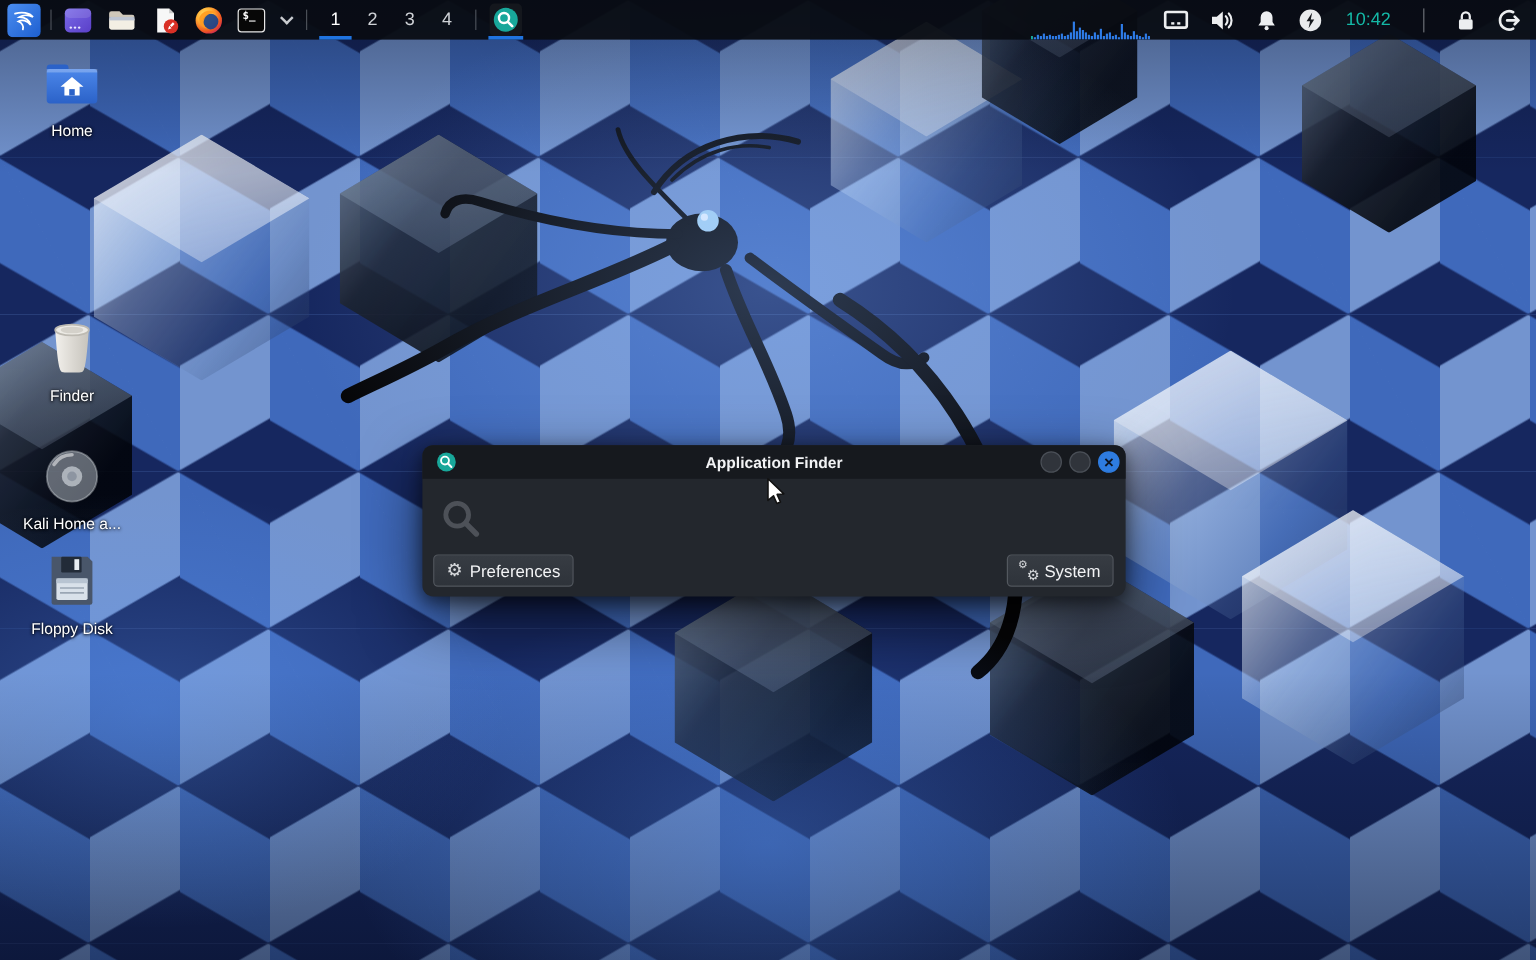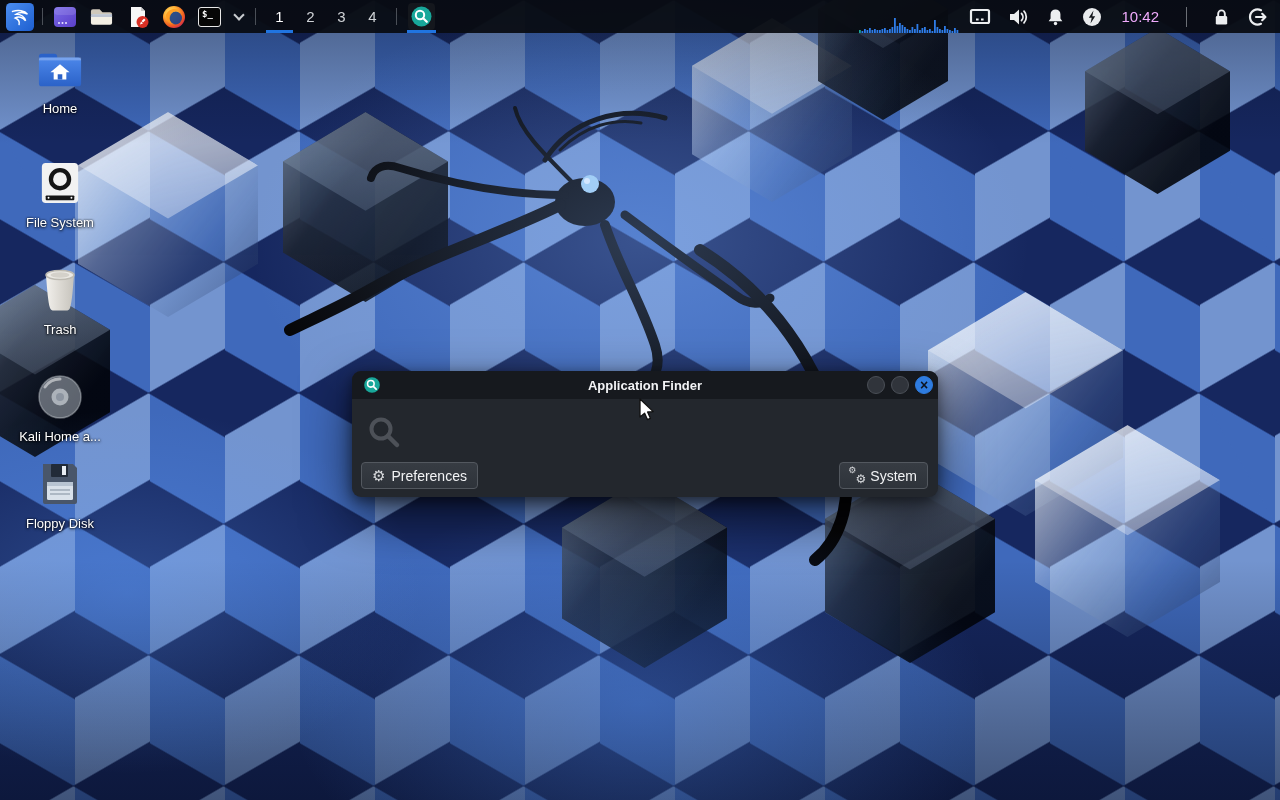--- a/index.html
+++ b/index.html
@@ -49,21 +49,21 @@
   .ws{width:31px;height:33px;display:flex;align-items:center;justify-content:center;
     color:#cfd2d6;font-size:15px;position:relative;}
   .ws.active{color:#fff;}
   .ws.active::after{content:"";position:absolute;left:2px;right:2px;bottom:0;height:3px;background:var(--accent);}
   .task-btn{position:relative;width:33px;height:33px;display:flex;align-items:center;justify-content:center;}
   .task-btn.active::after{content:"";position:absolute;left:2px;right:2px;bottom:0;height:3px;background:var(--accent);}
   .appfinder-sq{width:27px;height:27px;border-radius:4px;background:#14171d;display:flex;align-items:center;justify-content:center;}
   .flex1{flex:1;}
   .cpu{align-self:flex-end;flex:none;margin-right:10px;}
   .tray{display:flex;align-items:center;gap:17px;flex:none;}
-  .clock{color:#f0abfc;font-size:15px;flex:none;margin:0 2px;}
+  .clock{color:#14b8a6;font-size:15px;flex:none;margin:0 2px;}
 
   
   .desk-item{position:absolute;left:8px;width:104px;display:flex;flex-direction:column;align-items:center;z-index:10;}
   .desk-icon{height:46px;display:flex;align-items:center;justify-content:center;}
   .desk-label{margin-top:9px;font-size:13px;color:#fff;text-align:center;white-space:nowrap;
     text-shadow:0 1px 3px rgba(0,0,0,.95),0 0 2px rgba(0,0,0,.8);}
 
   
   .dialog{position:absolute;left:352px;top:371px;width:586px;height:126px;border-radius:9px;
     background:#23272d;box-shadow:0 18px 50px rgba(0,0,0,.6),0 4px 14px rgba(0,0,0,.5);z-index:50;}
@@ -322,49 +322,37 @@
         <path d="M2,7 a3,3 0 0 1 3,-3 h13 a3,3 0 0 1 3,3 v3 H2 Z" fill="#2b62c8"></path>
         <rect x="2" y="8" width="44" height="30" rx="3" fill="url(#hf)"></rect>
         <rect x="2" y="8" width="44" height="3" fill="rgba(255,255,255,.25)"></rect>
         <path d="M24,15 l10,8.5 h-3.4 v7.5 h-13.2 v-7.5 H14 Z" fill="#fff"></path>
         <rect x="21.6" y="25.5" width="4.8" height="5.5" fill="#2b62c8"></rect>
       </svg>
     </div>
     <div class="desk-label">Home</div>
   </div>
 
-  <div class="desk-item" style="top:160px;">
-    <div class="desk-icon">
-      <svg width="42" height="44" viewBox="0 0 44 46">
-        <rect x="3" y="2" width="38" height="42" rx="4" fill="#f2f2f2"></rect>
-        <circle cx="22" cy="19" r="9.5" fill="none" stroke="#151515" stroke-width="4.5"></circle>
-        <rect x="7" y="36" width="30" height="5" rx="1" fill="#151515"></rect>
-        <circle cx="10" cy="38.5" r="1" fill="#fff"></circle>
-          <circle cx="34" cy="38.5" r="1" fill="#fff"></circle>
-      </svg>
-    </div>
-    <div class="desk-label">File System</div>
-  </div>
 
   <div class="desk-item" style="top:267px;">
     <div class="desk-icon">
       <svg width="44" height="44" viewBox="0 0 44 44">
         <defs>
             <linearGradient id="tg" x1="0" y1="0" x2="1" y2="0">
           <stop offset="0" stop-color="#f2f0ec"></stop>
               <stop offset=".5" stop-color="#dcd9d3"></stop>
               <stop offset="1" stop-color="#c6c3bc"></stop>
             </linearGradient>
           </defs>
         <path d="M8,7 C9,20 10,34 12,40 C12.8,42 14,42.5 16,42.5 L28,42.5 C30,42.5 31.2,42 32,40 C34,34 35,20 36,7 Z" fill="url(#tg)"></path>
         <ellipse cx="22" cy="7" rx="14" ry="4.5" fill="#eceae5" stroke="#bdbab2" stroke-width="1.5"></ellipse>
         <ellipse cx="22" cy="7" rx="9.5" ry="2.8" fill="#d4d1ca"></ellipse>
       </svg>
     </div>
-    <div class="desk-label">Trash</div>
+    <div class="desk-label">Finder</div>
   </div>
 
   <div class="desk-item" style="top:374px;">
     <div class="desk-icon">
       <svg width="46" height="46" viewBox="0 0 46 46">
         <circle cx="23" cy="23" r="21" fill="rgba(205,212,222,.45)"></circle>
         <circle cx="23" cy="23" r="21" fill="none" stroke="rgba(240,245,250,.35)" stroke-width="1.5"></circle>
         <circle cx="23" cy="23" r="8.5" fill="rgba(235,240,246,.55)"></circle>
         <circle cx="23" cy="23" r="4" fill="rgba(120,130,145,.6)"></circle>
         <path d="M8,13 A18,18 0 0 1 23,5" stroke="rgba(255,255,255,.5)" stroke-width="3" fill="none" stroke-linecap="round"></path>

